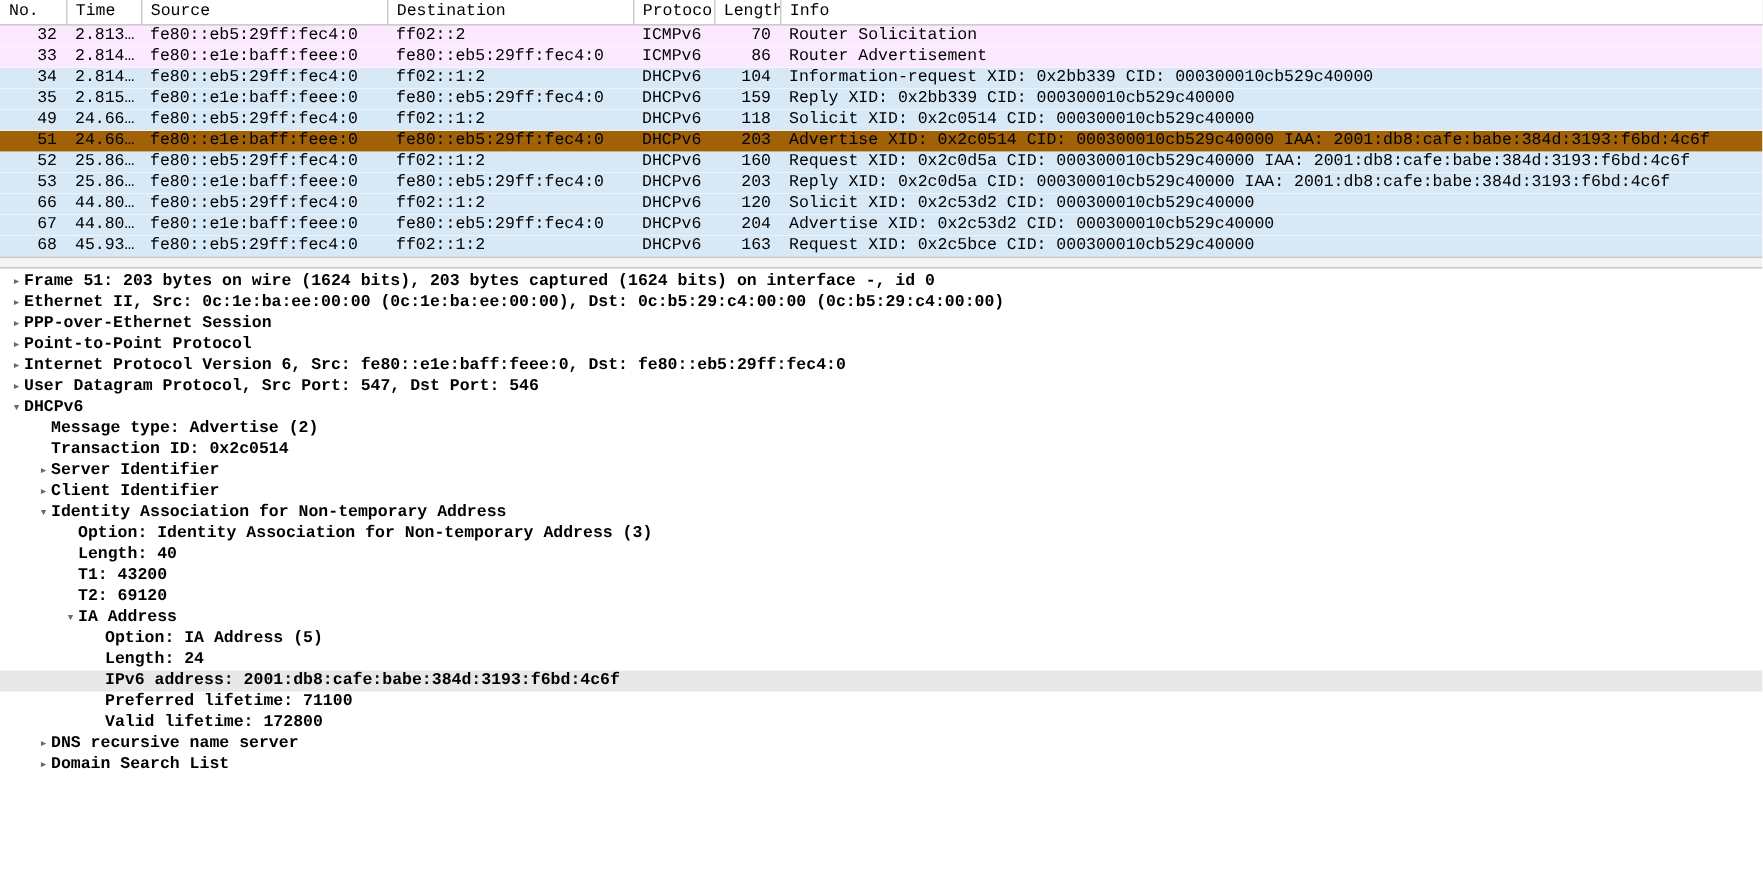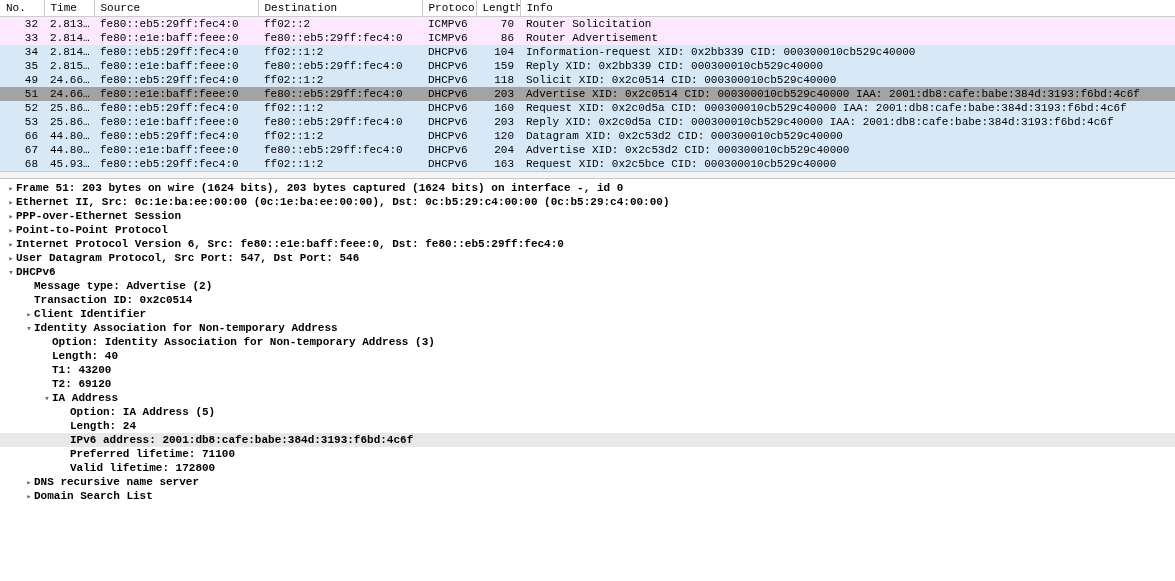--- a/index.html
+++ b/index.html
@@ -3,21 +3,21 @@
 <meta charset="utf-8">
 <style>
   html,body{margin:0;padding:0;font-family:"Consolas","Menlo","Courier New",monospace;font-size:11px;color:#000;background:#fff;line-height:14px;}
   .wrap{width:1175px;}
   
   .tbl{border-collapse:collapse;width:100%;table-layout:fixed;}
   .tbl th{background:#fff;text-align:left;font-weight:400;padding:1px 6px 1px 6px;border-right:1px solid #ccc;border-bottom:1px solid #ccc;white-space:nowrap;overflow:hidden;position:relative;height:16px;box-sizing:border-box;}
   .tbl td{padding:0 6px 0 6px;white-space:nowrap;overflow:hidden;height:14px;box-sizing:border-box;}
   .bg-pink{background:#fce8ff;}
   .bg-blue{background:#d7e8f7;}
-  .bg-hl{background:#a3a3a3;}
+  .bg-hl{background:#a16207;}
   .num{text-align:right;margin-top:48px;}
   
   .divider{height:6px;background:#f4f4f4;border-top:1px solid #c8c8c8;border-bottom:1px solid #c8c8c8;}
   
   .tree{padding:2px 0 6px 0;}
   .node{white-space:nowrap;overflow:hidden;height:14px;box-sizing:border-box;font-weight:bold;}
   .tw{display:inline-block;width:10px;text-align:center;color:#6a6a6a;font-size:9px;position:relative;}
   .ind{display:inline-block;}
   .hl-line{background:#e8e8e8;}
 </style>
@@ -119,21 +119,21 @@
           <td class="num">203</td>
           <td>Reply XID: 0x2c0d5a CID: 000300010cb529c40000 IAA: 2001:db8:cafe:babe:384d:3193:f6bd:4c6f</td>
         </tr>
         <tr class="bg-blue">
           <td class="num">66</td>
           <td>44.80…</td>
           <td>fe80::eb5:29ff:fec4:0</td>
           <td>ff02::1:2</td>
           <td>DHCPv6</td>
           <td class="num">120</td>
-          <td>Datagram XID: 0x2c53d2 CID: 000300010cb529c40000</td>
+          <td>Solicit XID: 0x2c53d2 CID: 000300010cb529c40000</td>
         </tr>
         <tr class="bg-blue">
           <td class="num">67</td>
           <td>44.80…</td>
           <td>fe80::e1e:baff:feee:0</td>
           <td>fe80::eb5:29ff:fec4:0</td>
           <td>DHCPv6</td>
           <td class="num">204</td>
           <td>Advertise XID: 0x2c53d2 CID: 000300010cb529c40000</td>
         </tr>
@@ -154,20 +154,21 @@
 <div class="tree" id="tree">
       <div class="node"><span class="ind" style="width: 6px;"></span><span class="tw">▸</span><span>Frame 51: 203 bytes on wire (1624 bits), 203 bytes captured (1624 bits) on interface -, id 0</span></div>
       <div class="node"><span class="ind" style="width: 6px;"></span><span class="tw">▸</span><span>Ethernet II, Src: 0c:1e:ba:ee:00:00 (0c:1e:ba:ee:00:00), Dst: 0c:b5:29:c4:00:00 (0c:b5:29:c4:00:00)</span></div>
       <div class="node"><span class="ind" style="width: 6px;"></span><span class="tw">▸</span><span>PPP-over-Ethernet Session</span></div>
       <div class="node"><span class="ind" style="width: 6px;"></span><span class="tw">▸</span><span>Point-to-Point Protocol</span></div>
       <div class="node"><span class="ind" style="width: 6px;"></span><span class="tw">▸</span><span>Internet Protocol Version 6, Src: fe80::e1e:baff:feee:0, Dst: fe80::eb5:29ff:fec4:0</span></div>
       <div class="node"><span class="ind" style="width: 6px;"></span><span class="tw">▸</span><span>User Datagram Protocol, Src Port: 547, Dst Port: 546</span></div>
       <div class="node"><span class="ind" style="width: 6px;"></span><span class="tw">▾</span><span>DHCPv6</span></div>
       <div class="node"><span class="ind" style="width: 24px;"></span><span class="tw"></span><span>Message type: Advertise (2)</span></div>
       <div class="node"><span class="ind" style="width: 24px;"></span><span class="tw"></span><span>Transaction ID: 0x2c0514</span></div>
+      <div class="node"><span class="ind" style="width: 24px;"></span><span class="tw">▸</span><span>Server Identifier</span></div>
       <div class="node"><span class="ind" style="width: 24px;"></span><span class="tw">▸</span><span>Client Identifier</span></div>
       <div class="node"><span class="ind" style="width: 24px;"></span><span class="tw">▾</span><span>Identity Association for Non-temporary Address</span></div>
       <div class="node"><span class="ind" style="width: 42px;"></span><span class="tw"></span><span>Option: Identity Association for Non-temporary Address (3)</span></div>
       <div class="node"><span class="ind" style="width: 42px;"></span><span class="tw"></span><span>Length: 40</span></div>
       <div class="node"><span class="ind" style="width: 42px;"></span><span class="tw"></span><span>T1: 43200</span></div>
       <div class="node"><span class="ind" style="width: 42px;"></span><span class="tw"></span><span>T2: 69120</span></div>
       <div class="node"><span class="ind" style="width: 42px;"></span><span class="tw">▾</span><span>IA Address</span></div>
       <div class="node"><span class="ind" style="width: 60px;"></span><span class="tw"></span><span>Option: IA Address (5)</span></div>
       <div class="node"><span class="ind" style="width: 60px;"></span><span class="tw"></span><span>Length: 24</span></div>
       <div class="node hl-line"><span class="ind" style="width: 60px;"></span><span class="tw"></span><span>IPv6 address: 2001:db8:cafe:babe:384d:3193:f6bd:4c6f</span></div>

